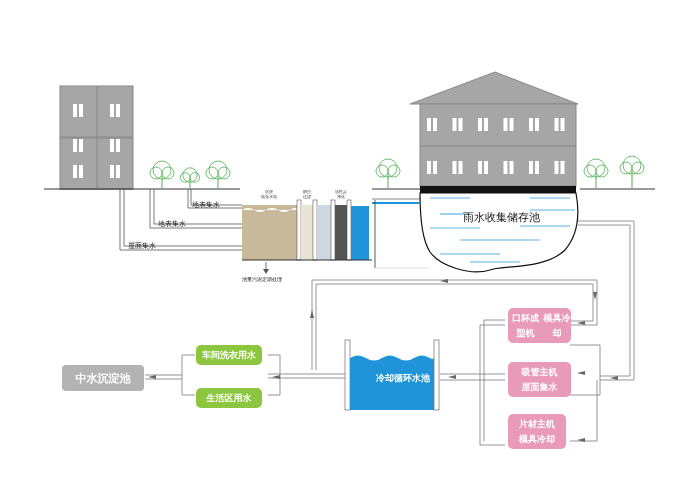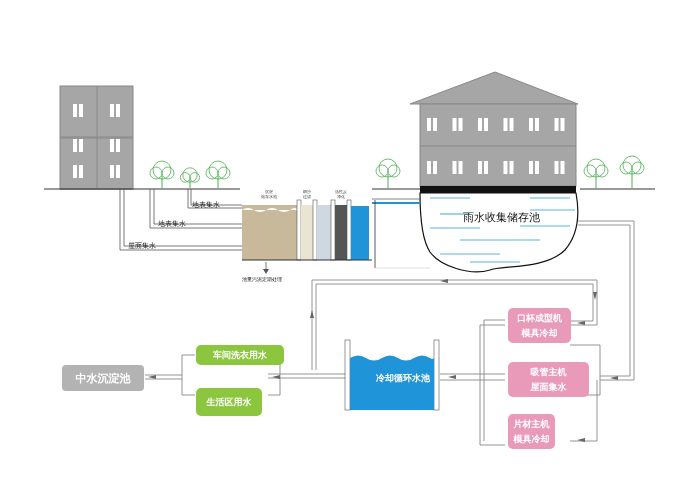--- a/index.html
+++ b/index.html
@@ -224,29 +224,29 @@
 <div class="lbl tiny" style="left:330px; top:189px; width:22px;">
   <div>活性炭</div>
   <div>净化</div>
 </div>
 <div class="lbl small" style="left:242px; top:276px; font-size:5px;">池里污泥定期处理</div>
 
 <div class="lbl tanklabel" style="left:463px; top:210px;">雨水收集储存池</div>
 
 <div class="lbl blue-label" style="left:376px; top:372px;">冷却循环水池</div>
 
-<div class="box pink" style="left:508px; top:308px; width:63px; height:35px; flex-direction:column;">
+<div class="box pink" style="left:508px; top:308px; width:63px; height:35px; flex-direction:row;">
   <div>口杯成型机</div>
   <div>模具冷却</div>
 </div>
-<div class="box pink" style="left:508px; top:362px; width:81px; height:35px; flex-direction:column;">
+<div class="box pink" style="left:508px; top:362px; width:63px; height:35px; flex-direction:column;">
   <div>吸管主机</div>
   <div>屋面集水</div>
 </div>
-<div class="box pink" style="left:508px; top:414px; width:47px; height:35px; flex-direction:column;">
+<div class="box pink" style="left:508px; top:414px; width:58px; height:35px; flex-direction:column;">
   <div>片材主机</div>
   <div>模具冷却</div>
 </div>
 
-<div class="box green" style="left:196px; top:345px; width:88px; height:20px;">车间洗衣用水</div>
-<div class="box green" style="left:196px; top:388px; width:66px; height:28px;">生活区用水</div>
+<div class="box green" style="left:196px; top:345px; width:66px; height:20px;">车间洗衣用水</div>
+<div class="box green" style="left:196px; top:388px; width:66px; height:20px;">生活区用水</div>
 
 <div class="box gray" style="left:62px; top:365px; width:82px; height:26px;">中水沉淀池</div>
 
 </body></html>

